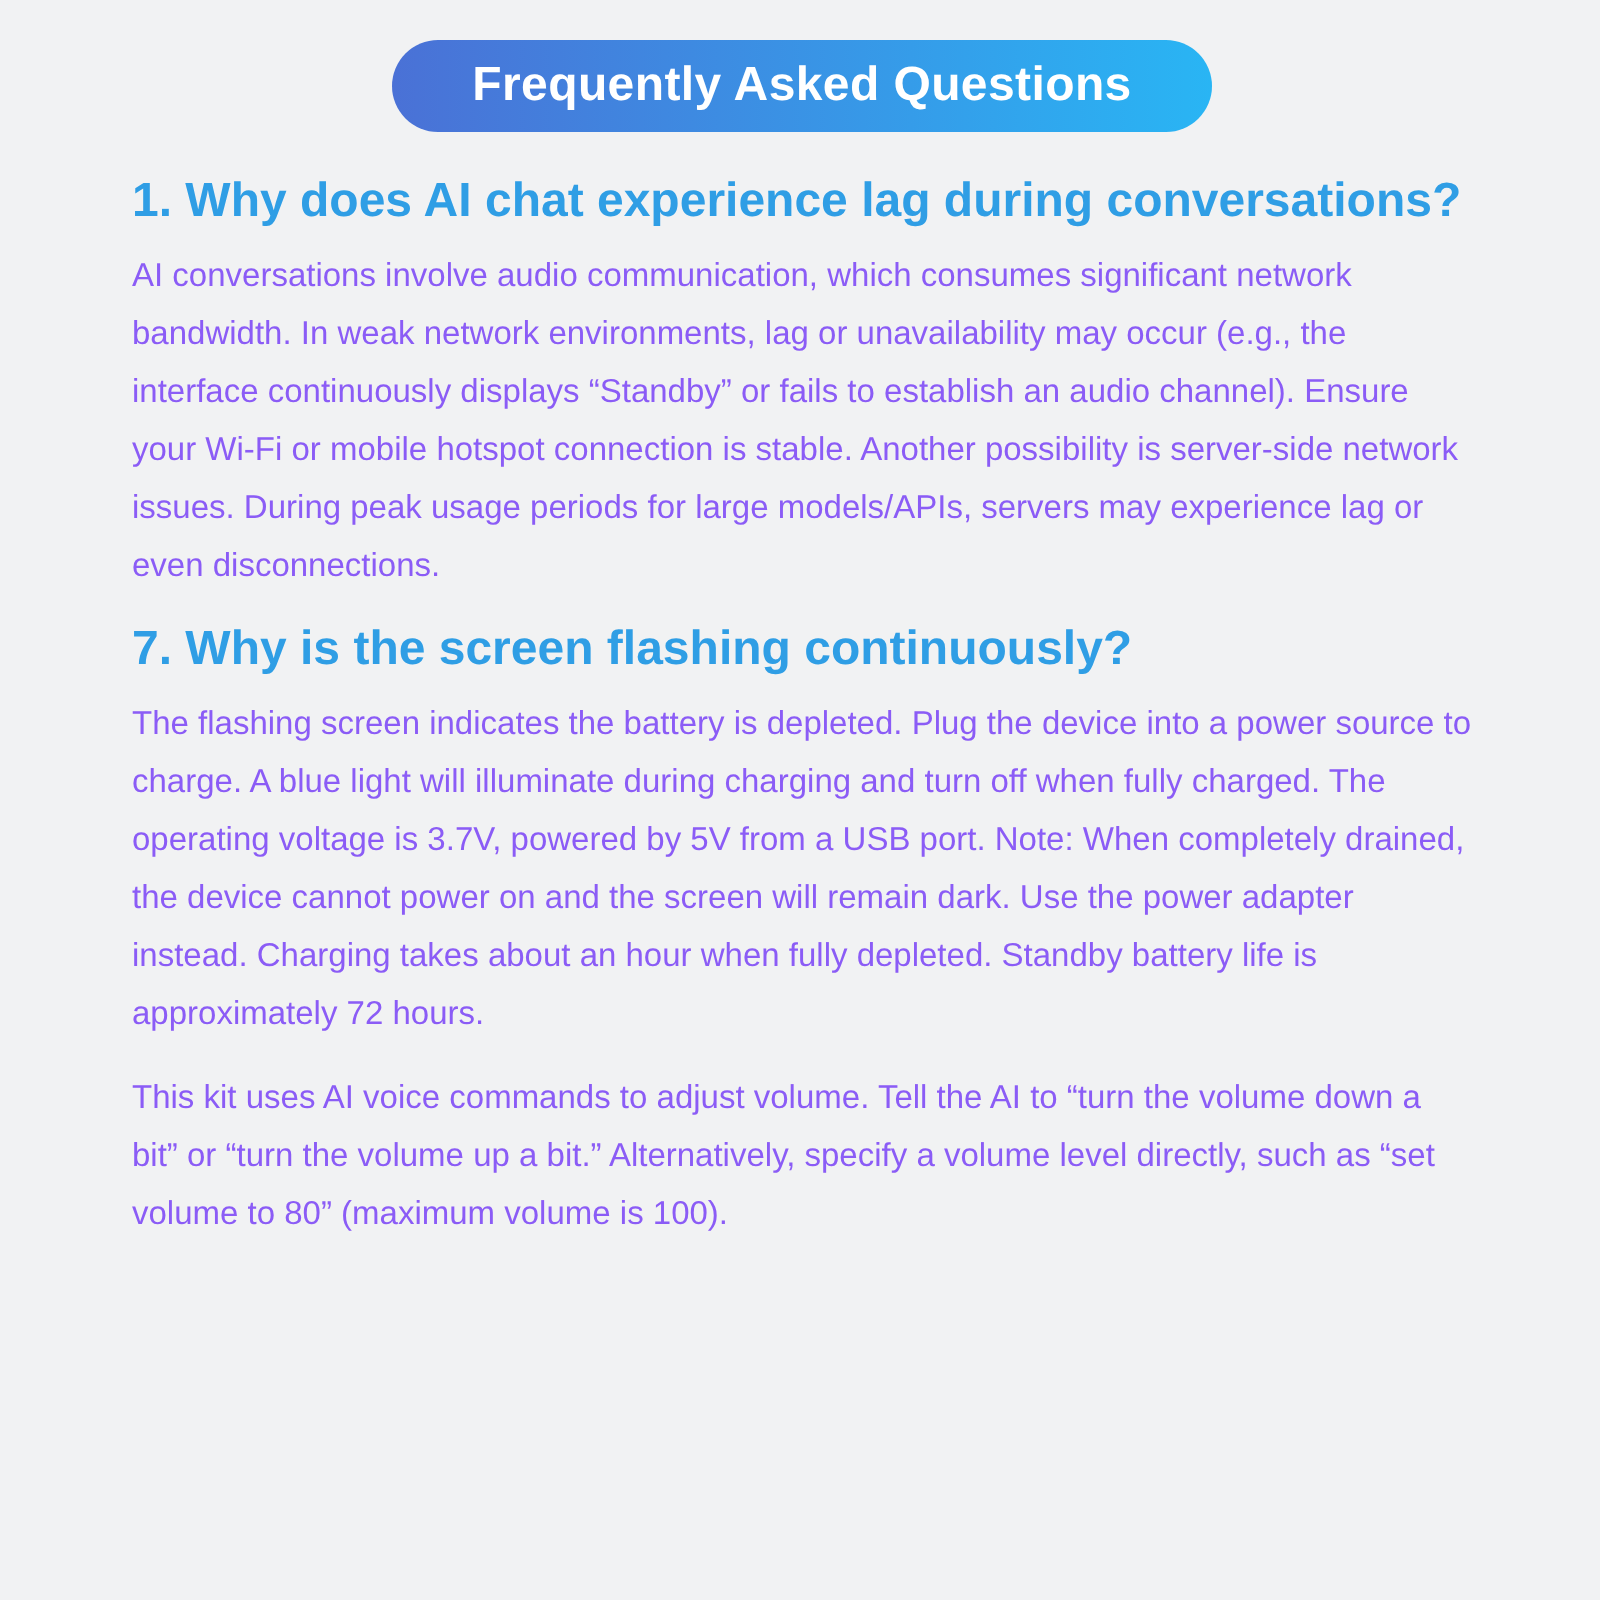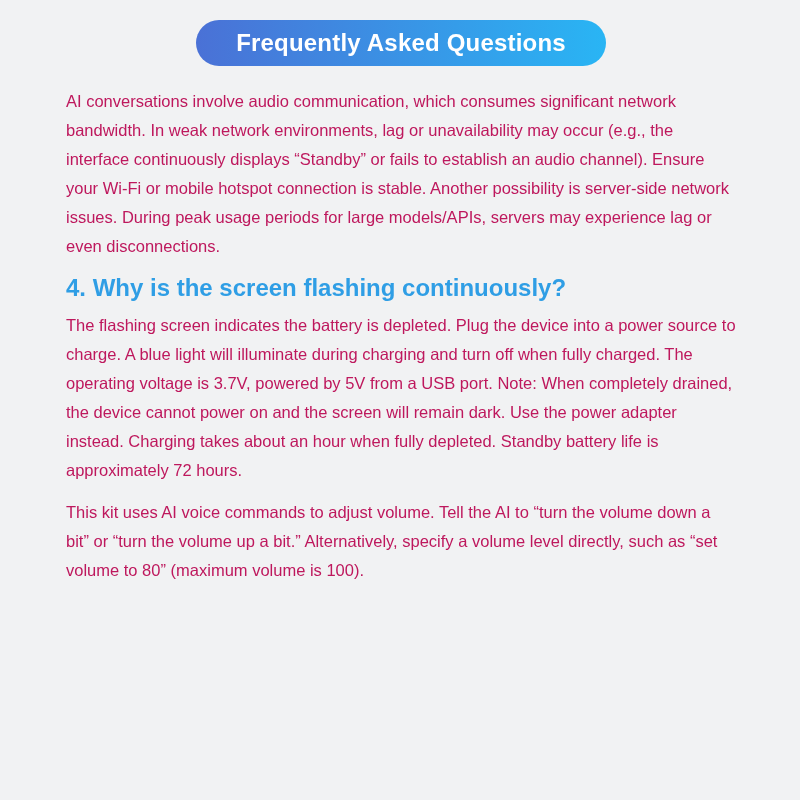--- a/index.html
+++ b/index.html
@@ -31,41 +31,42 @@
     letter-spacing: 0.2px;
   }
   .faq-question {
     color: #2f9ee5;
     font-size: 24px;
     font-weight: bold;
     line-height: 28px;
     margin: 0 0 9px 0;
   }
   .faq-answer {
-    color: #be185d;
+    color: #8b5cf6;
     font-size: 16.5px;
     line-height: 29px;
     margin: 0 0 13px 0;
   }
 </style>
 </head>
 <body>
 
 <div class="page">
 
   <div class="header-wrap">
     <div class="header-badge">Frequently Asked Questions</div>
   </div>
 
   <section>
+    <h2 class="faq-question">1. Why does AI chat experience lag during conversations?</h2>
     <p class="faq-answer">AI conversations involve audio communication, which consumes significant network bandwidth. In weak network environments, lag or unavailability may occur (e.g., the interface continuously displays “Standby” or fails to establish an audio channel). Ensure your Wi-Fi or mobile hotspot connection is stable. Another possibility is server-side network issues. During peak usage periods for large models/APIs, servers may experience lag or even disconnections.</p>
   </section>
 
   <section>
-    <h2 class="faq-question">4. Why is the screen flashing continuously?</h2>
+    <h2 class="faq-question">7. Why is the screen flashing continuously?</h2>
     <p class="faq-answer">The flashing screen indicates the battery is depleted. Plug the device into a power source to charge. A blue light will illuminate during charging and turn off when fully charged. The operating voltage is 3.7V, powered by 5V from a USB port. Note: When completely drained, the device cannot power on and the screen will remain dark. Use the power adapter instead. Charging takes about an hour when fully depleted. Standby battery life is approximately 72 hours.</p>
   </section>
 
   <section>
     <p class="faq-answer">This kit uses AI voice commands to adjust volume. Tell the AI to “turn the volume down a bit” or “turn the volume up a bit.” Alternatively, specify a volume level directly, such as “set volume to 80” (maximum volume is 100).</p>
   </section>
 
   <section>
   </section>
 

